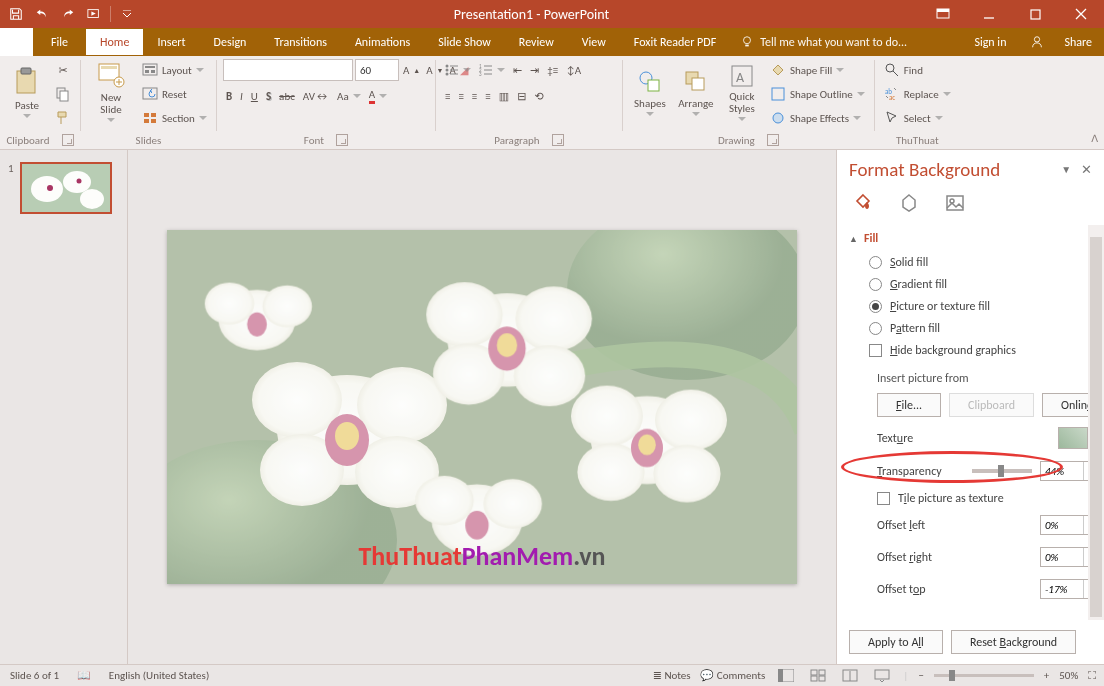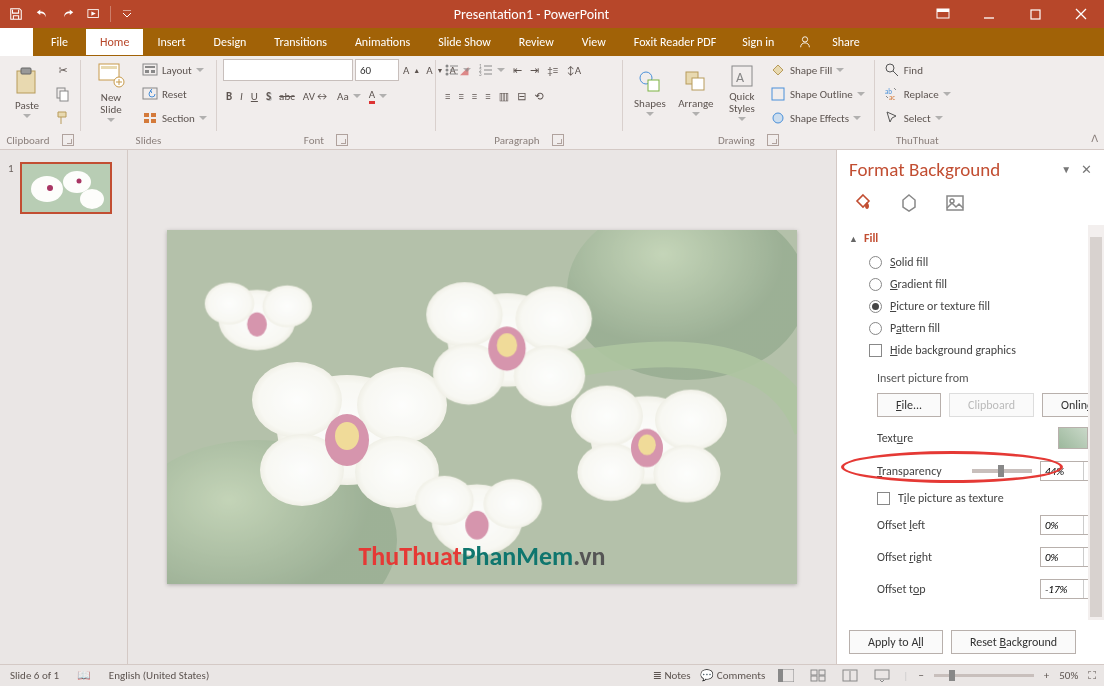--- a/index.html
+++ b/index.html
@@ -45,21 +45,21 @@
 .workspace { display:flex; height:calc(686px - 28px - 28px - 94px - 22px); }
 .thumbs { width:128px; background:#eae6e5; border-right:1px solid #d4c9c5; padding:12px 8px; }
 .thumb-wrap { display:flex; gap:6px; }
 .thumb-num { font-size:11px; color:#6b625e; }
 .thumb { width:92px; height:52px; border:2px solid #C24E32; background:#dcead8; position:relative; overflow:hidden; }
 
 .slide-area { flex:1; background:#eae6e5; display:flex; align-items:center; justify-content:center; overflow:hidden; }
 .slide { width:630px; height:354px; background:#fff; box-shadow:0 1px 4px rgba(0,0,0,.25); position:relative; overflow:hidden; }
 .flower-bg { position:absolute; inset:0; }
 .watermark { position:absolute; left:0; right:0; bottom:12px; text-align:center; font-size:26px; font-weight:700; font-family:Tahoma,Arial,sans-serif; }
-.watermark .w1{color:#E53935;} .watermark .w2{color:#0f766e;} .watermark .w3{color:#555;}
+.watermark .w1{color:#E53935;} .watermark .w2{color:#a21caf;} .watermark .w3{color:#555;}
 
 
 .pane { width:268px; border-left:1px solid #d4c9c5; background:#fff; display:flex; flex-direction:column; font-size:12px; color:#444; }
 .pane-head { display:flex; align-items:center; justify-content:space-between; padding:8px 12px 4px; }
 .pane-title { font-size:19px; color:#C24E32; font-weight:400; }
 .pane-head-btns { display:flex; gap:10px; align-items:center; }
 .pane-tabs { display:flex; gap:18px; padding:4px 12px 8px; }
 .pane-tab { width:28px; height:28px; display:flex; align-items:center; justify-content:center; }
 .pane-tab.active svg { stroke:#C24E32; }
 .pane-scroll { flex:1; overflow:hidden; position:relative; padding:0 4px 0 12px; }
@@ -160,20 +160,27 @@
   <div class="tab file">File</div>
   <div class="tab selected">Home</div>
   <div class="tab">Insert</div>
   <div class="tab">Design</div>
   <div class="tab">Transitions</div>
   <div class="tab">Animations</div>
   <div class="tab">Slide Show</div>
   <div class="tab">Review</div>
   <div class="tab">View</div>
   <div class="tab">Foxit Reader PDF</div>
+  <div class="tell-me">
+    <svg width="14" height="14" viewBox="0 0 16 16">
+        <circle cx="8" cy="6" r="4" fill="none" stroke="#fff"></circle>
+        <path d="M6 11h4v2H6z" fill="#fff"></path>
+      </svg>
+    <span>Tell me what you want to do...</span>
+  </div>
   <div class="signin">Sign in</div>
   <div class="share">
     <svg width="14" height="14" viewBox="0 0 16 16">
         <circle cx="8" cy="5" r="3" fill="none" stroke="#fff"></circle>
         <path d="M3 14c0-3 2-5 5-5s5 2 5 5" fill="none" stroke="#fff"></path>
       </svg>
     <span>Share</span>
   </div>
 </div>
 

